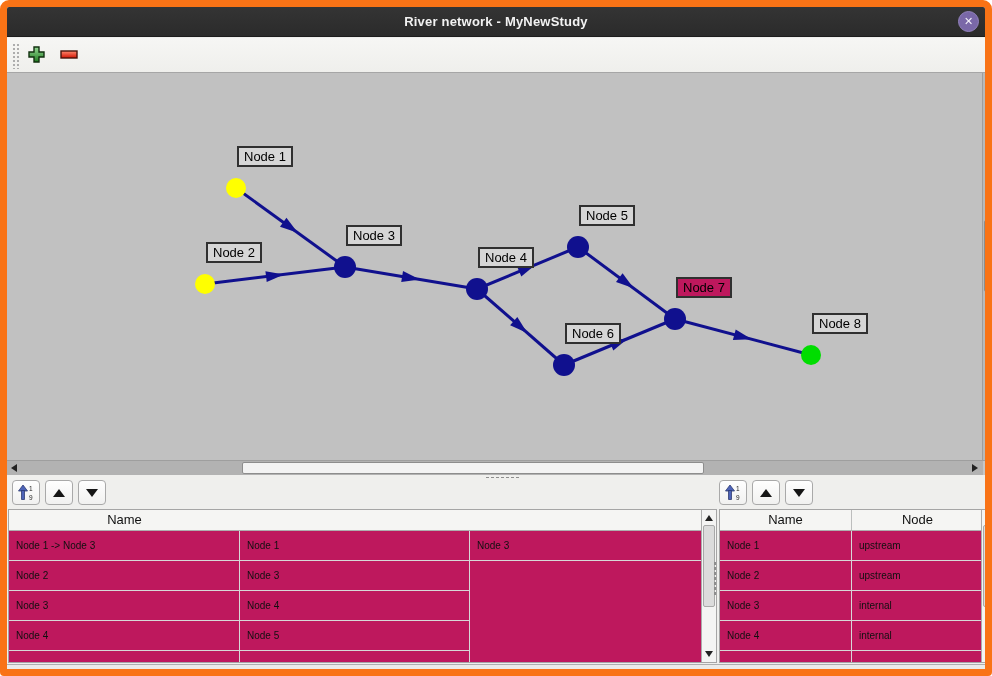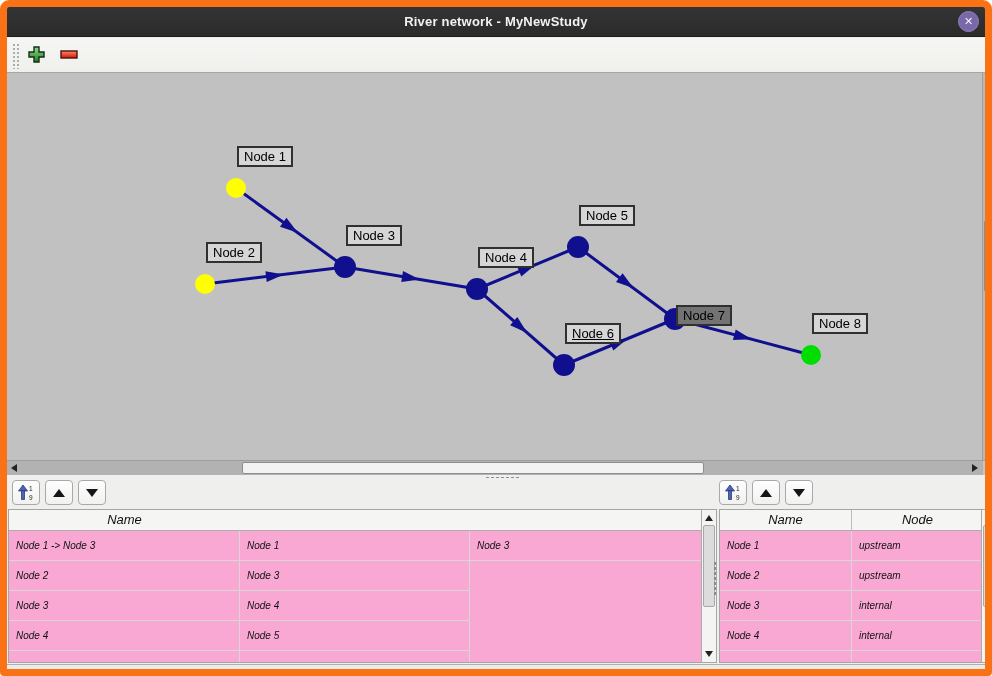--- a/index.html
+++ b/index.html
@@ -78,22 +78,22 @@
   .sq-btn {
     width: 28px; height: 25px; background: linear-gradient(#fefefe,#f1f1f0);
     border: 1px solid #a9a9a9; border-radius: 4px; cursor: pointer;
     display: flex; align-items: center; justify-content: center; position: relative;
   }
   .sq-btn .tri { position: static; }
   .sq-btn .tri.up { border-left-width: 6px; border-right-width: 6px; border-bottom-width: 8px; border-bottom-color: #161616; }
   .sq-btn .tri.down { border-left-width: 6px; border-right-width: 6px; border-top-width: 8px; border-top-color: #161616; }
   
   .tbl-wrap {
-    position: absolute; top: 34px; height: 154px; background: #f9a8d4;
-    border: 1px solid #a5a5a5; overflow: hidden; font-style: italic;
+    position: absolute; top: 34px; height: 154px; background: #be185d;
+    border: 1px solid #a5a5a5; overflow: hidden;
   }
   .tbl-wrap.left { left: 1px; width: 709px; }
   .tbl-wrap.right { left: 712px; width: 278px; }
   .tbl { position: absolute; left: 0; top: 0; right: 15px; bottom: 0; }
   .tbl-head { display: grid; height: 21px; background: #f5f5f3; border-bottom: 1px solid #aeaeae; }
   .th {
     font-size: 13px; color: #101010; text-align: center; line-height: 20px;
     border-right: 1px solid #bdbdbd; overflow: hidden; cursor: pointer;
   }
   .th:last-child { border-right: none; }
@@ -192,22 +192,22 @@
         <circle cx="557" cy="292" r="11" fill="#10108e"></circle>
         <circle cx="668" cy="246" r="11" fill="#10108e"></circle>
         <circle cx="804" cy="282" r="10" fill="#00dd00"></circle>
       </svg>
     <div id="labels-layer">
         <div class="node-label" style="left: 230px; top: 73px; background: rgb(214, 214, 214); border-color: rgb(48, 48, 48);">Node 1</div>
         <div class="node-label" style="left: 199px; top: 169px; background: rgb(214, 214, 214); border-color: rgb(48, 48, 48);">Node 2</div>
         <div class="node-label" style="left: 339px; top: 152px; background: rgb(214, 214, 214); border-color: rgb(48, 48, 48);">Node 3</div>
         <div class="node-label" style="left: 471px; top: 174px; background: rgb(214, 214, 214); border-color: rgb(48, 48, 48);">Node 4</div>
         <div class="node-label" style="left: 572px; top: 132px; background: rgb(214, 214, 214); border-color: rgb(48, 48, 48);">Node 5</div>
-        <div class="node-label" style="left: 558px; top: 250px; background: rgb(214, 214, 214); border-color: rgb(48, 48, 48); text-decoration: underline;">Node 6</div>
-        <div class="node-label" style="left: 669px; top: 204px; background: #737373; border-color: rgb(48, 48, 48); margin-top: 28px;">Node 7</div>
+        <div class="node-label" style="left: 558px; top: 250px; background: rgb(214, 214, 214); border-color: rgb(48, 48, 48);">Node 6</div>
+        <div class="node-label" style="left: 669px; top: 204px; background: #be185d; border-color: rgb(48, 48, 48);">Node 7</div>
         <div class="node-label" style="left: 805px; top: 240px; background: rgb(214, 214, 214); border-color: rgb(48, 48, 48);">Node 8</div>
       </div>
     <div class="vsb">
       <div class="tri up" style="left:3px; top:5px;"></div>
       <div class="vsb-thumb"></div>
       <div class="tri down" style="left:3px; bottom:5px;"></div>
     </div>
   </div>
 
   <div class="hsb">

